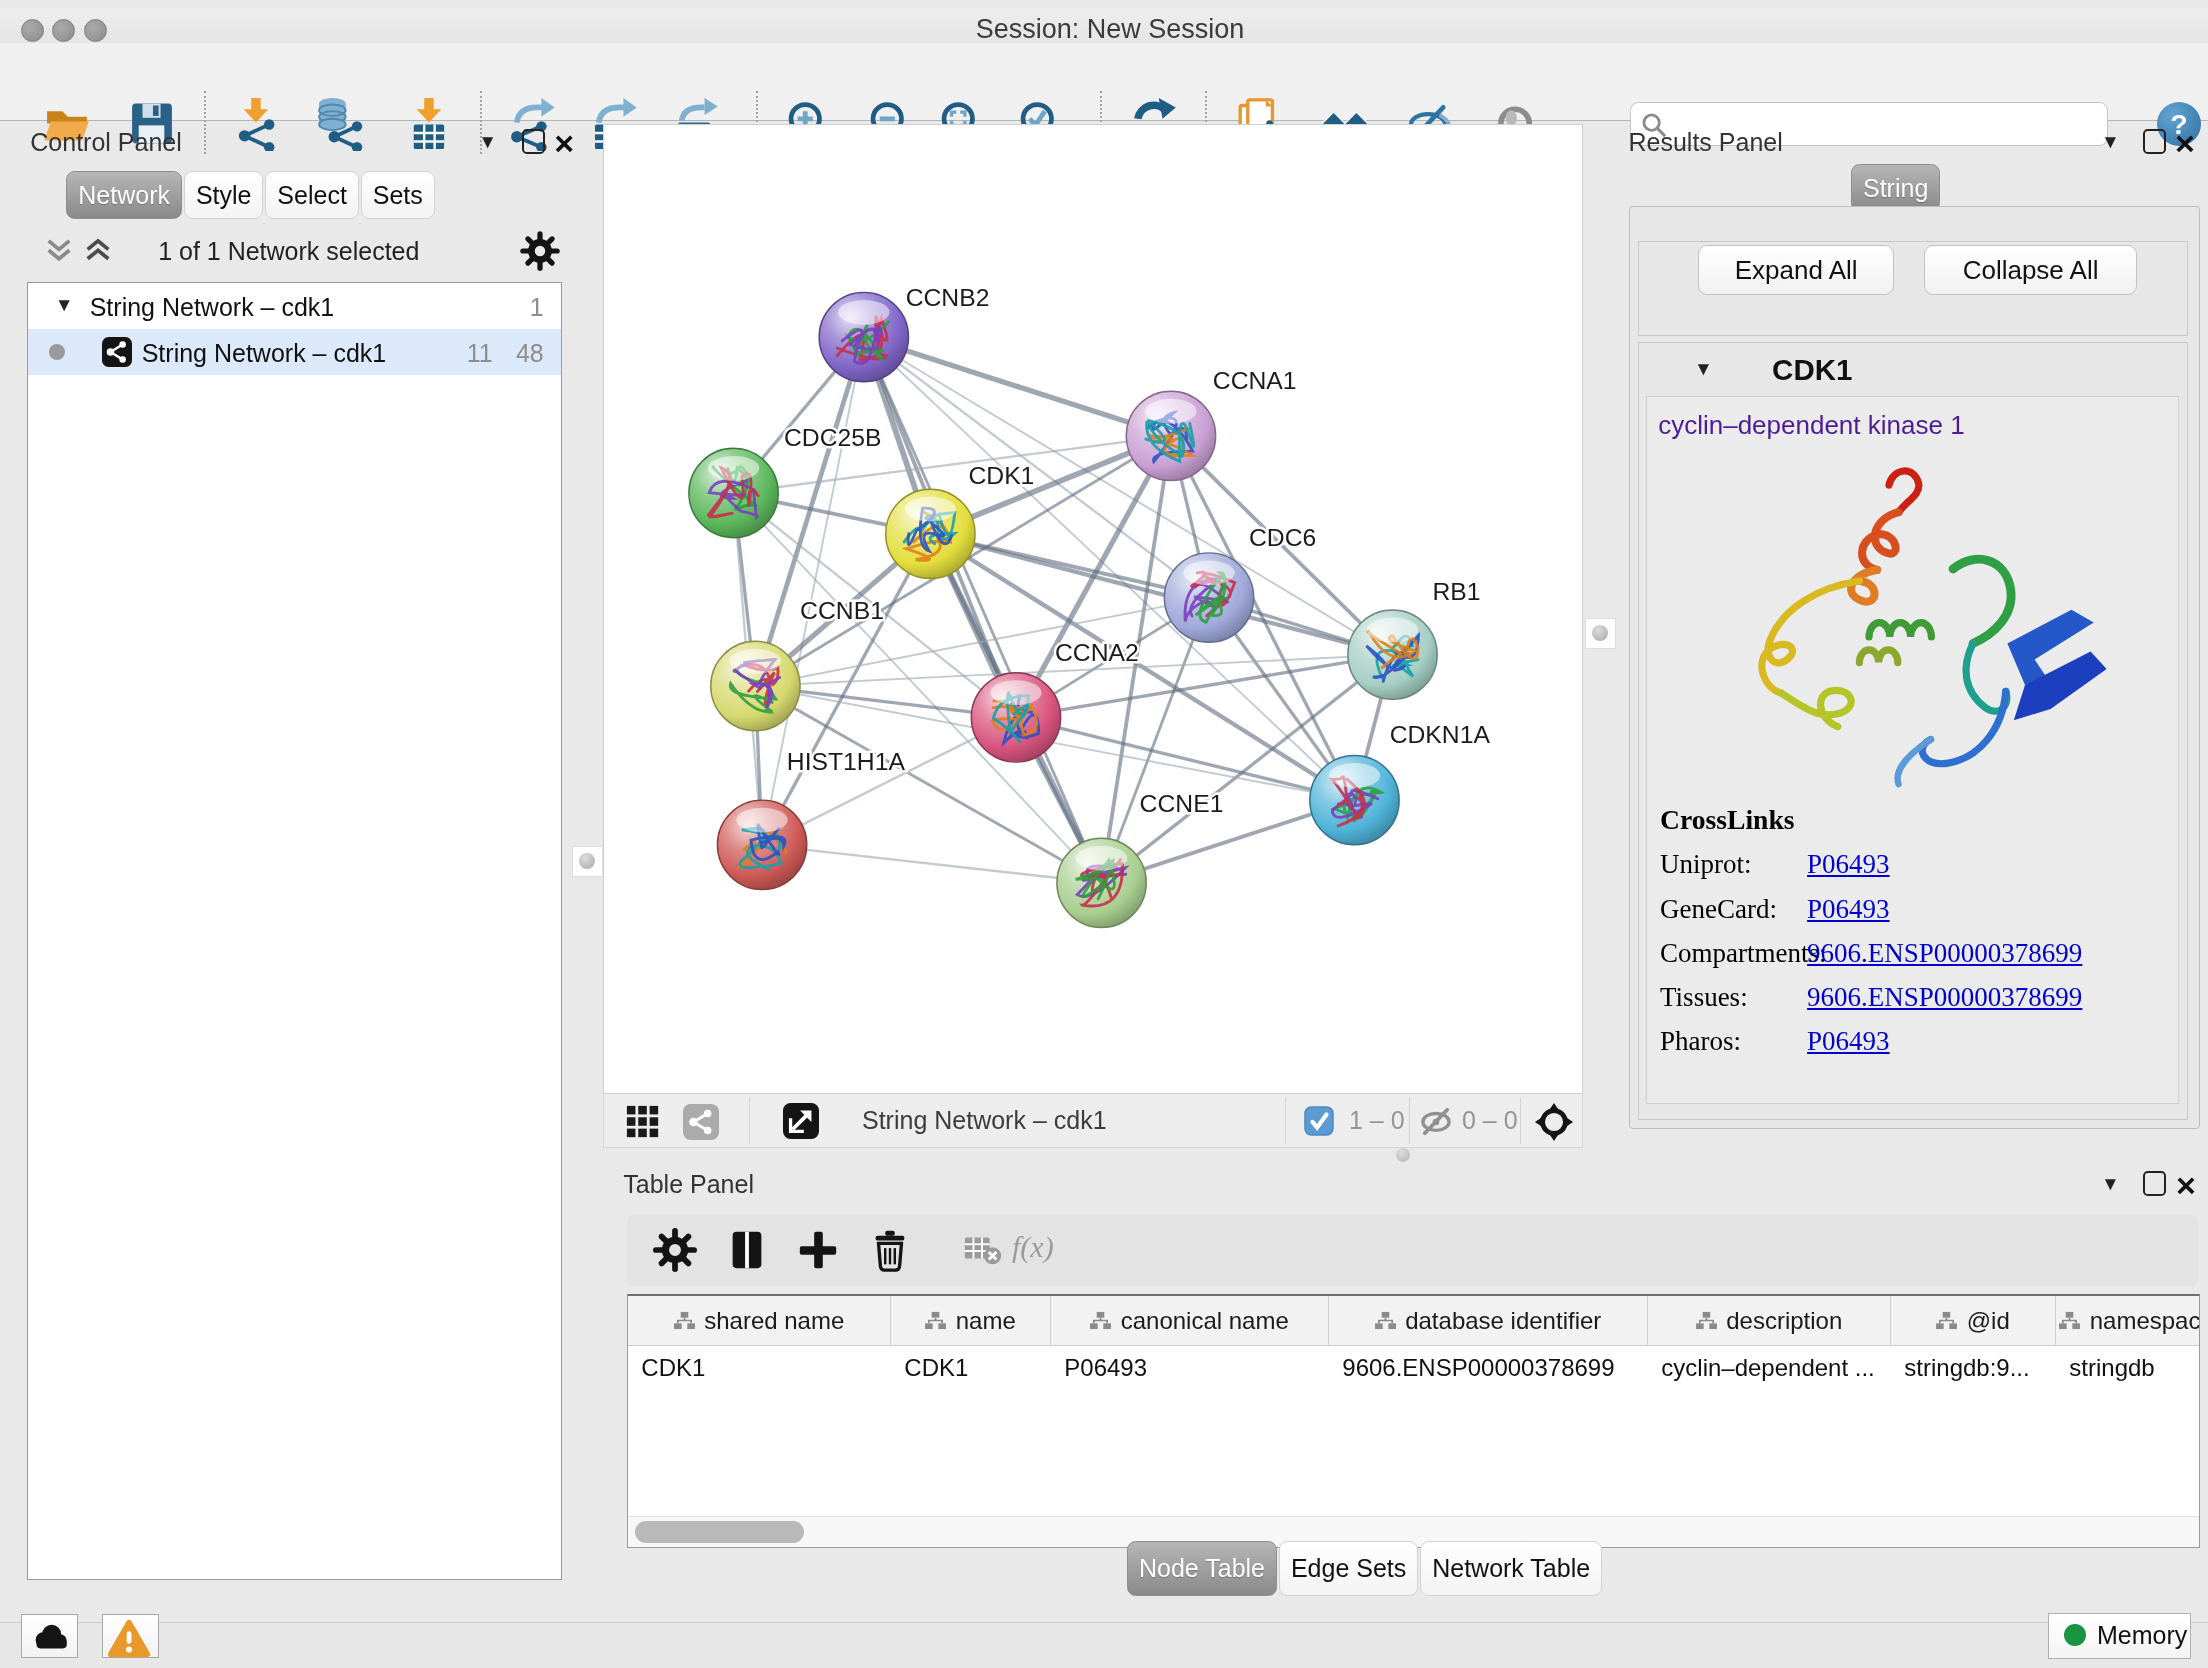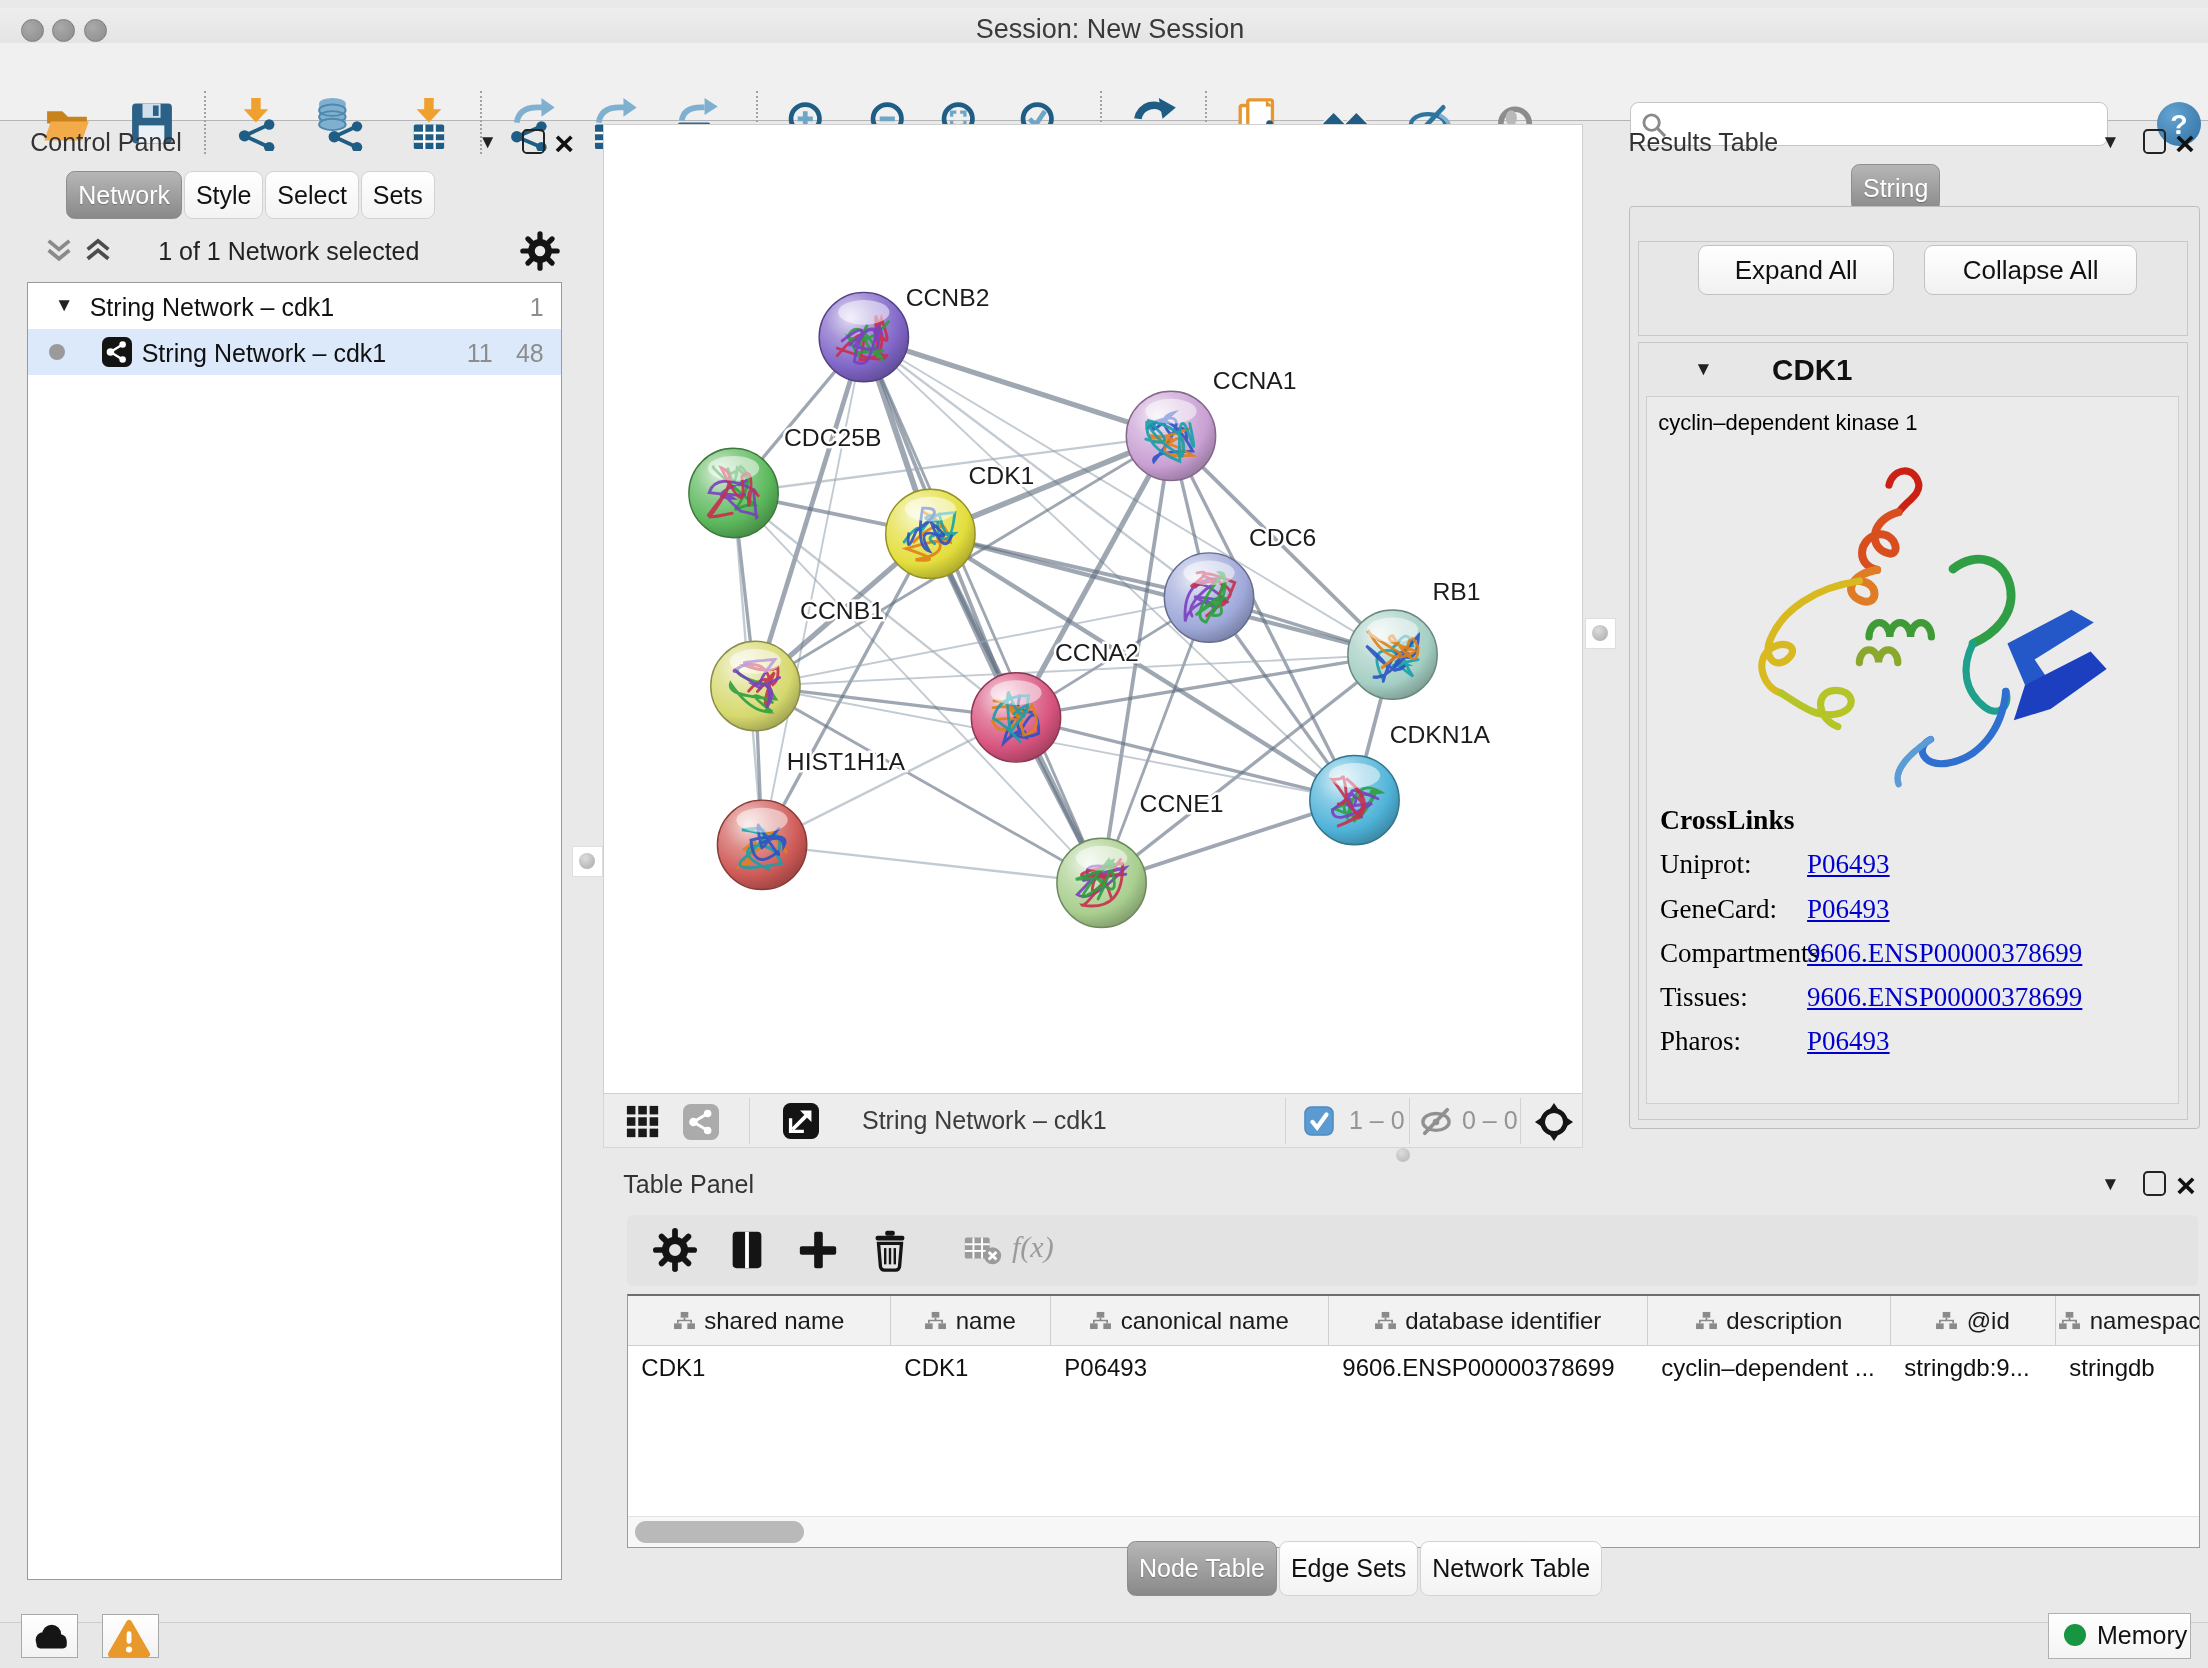--- a/index.html
+++ b/index.html
@@ -43,21 +43,21 @@
   
   #results-panel{position:absolute;left:1618px;top:124px;width:591px;height:1008px;}
   #string-tab{position:absolute;left:233px;top:40px;}
   #results-box{position:absolute;left:10.5px;top:82px;width:569px;height:921px;background:#e7e7e7;border:1.9px solid #bdbdbd;border-radius:3.8px;}
   #expand-box{position:absolute;left:8.6px;top:34px;width:548px;height:93px;border:1.9px solid #c8c8c8;}
   .rp-btn{position:absolute;top:3px;height:48px;line-height:48px;text-align:center;background:linear-gradient(#ffffff,#f1f1f1);border:1.9px solid #c2c2c2;border-radius:9px;font-size:26px;color:#111;}
   #gene-box{position:absolute;left:8.6px;top:135px;width:548px;height:776px;border:1.9px solid #c8c8c8;}
   #gene-header{position:absolute;left:0;top:0;width:100%;height:53px;}
   #gene-symbol{position:absolute;left:133px;top:9.5px;font-size:29.5px;font-weight:bold;color:#111;}
   #gene-inner{position:absolute;left:6.7px;top:53px;width:531px;height:706px;background:#ebebeb;border:1.9px solid #cfcfcf;}
-  #gene-desc{position:absolute;left:11.4px;top:13.3px;font-size:22px;color:#000000;}
+  #gene-desc{position:absolute;left:11.4px;top:13.3px;font-size:26px;color:#4c1d95;}
   #protein-img{position:absolute;left:9.5px;top:48px;}
   #crosslinks{position:absolute;left:13.3px;top:407px;font-family:"Liberation Serif",serif;}
   #crosslinks-heading{font-size:27.6px;font-weight:bold;color:#000;}
   .cl-row{margin-top:13.3px;}
   .cl-label{display:inline-block;width:147px;font-size:27px;color:#000;}
   .cl-link{font-size:27px;color:#0000cc;text-decoration:underline;}
   
   #table-panel{position:absolute;left:609px;top:1153px;width:1600px;height:468px;}
   #tp-toolbar{position:absolute;left:18px;top:62px;width:1571px;height:71px;background:#e3e3e3;border-radius:5.7px;}
   .tp-icon{position:absolute;top:13.3px;width:44px;height:44px;transform:translateX(-50%);}
@@ -606,21 +606,21 @@
     <svg style="position:absolute;left:930px;top:7.6px" width="40" height="40" viewBox="0 0 42 42">
         <circle cx="21" cy="21" r="12" stroke="#141414" stroke-width="5" fill="none"></circle>
         <polygon points="21,1 27,10 15,10" fill="#141414"></polygon>
         <polygon points="21,41 27,32 15,32" fill="#141414"></polygon>
         <polygon points="1,21 10,15 10,27" fill="#141414"></polygon>
         <polygon points="41,21 32,15 32,27" fill="#141414"></polygon>
       </svg>
   </div>
 
   <div id="results-panel">
-    <div class="panel-title" style="left:10.5px;top:3.8px">Results Table</div>
+    <div class="panel-title" style="left:10.5px;top:3.8px">Results Panel</div>
     <div class="tri-icon" style="left:483px;top:6.7px">▼</div>
     <div class="float-icon" style="left:525px;top:4.8px"></div>
     <div class="close-icon" style="left:557px;top:4.8px">×</div>
     <div id="string-tab" class="tab active">String</div>
     <div id="results-box">
       <div id="expand-box">
         <div class="rp-btn" style="left:59px;width:194px">Expand All</div>
         <div class="rp-btn" style="left:285px;width:211px">Collapse All</div>
       </div>
       <div id="gene-box">

